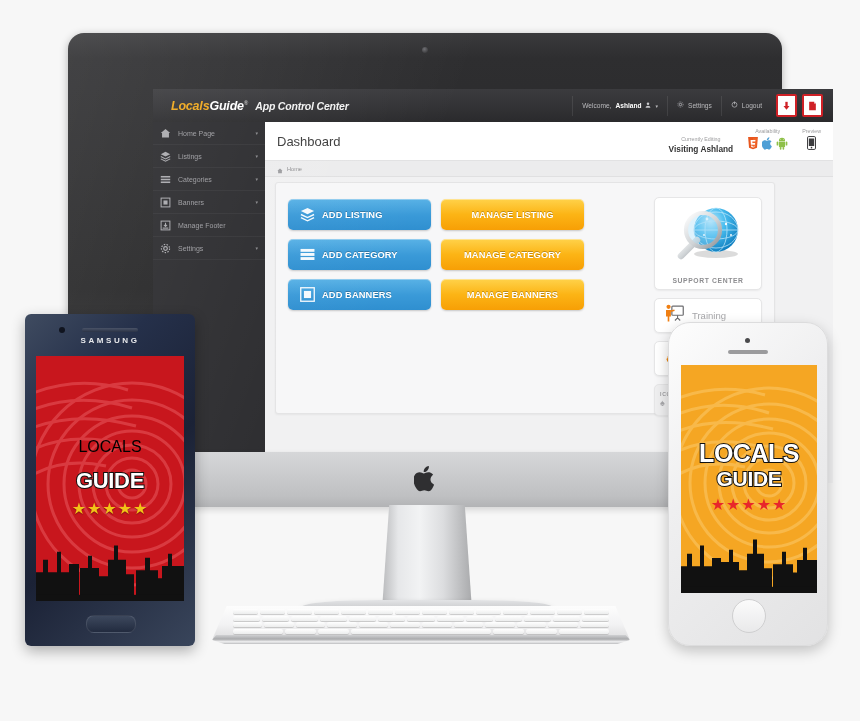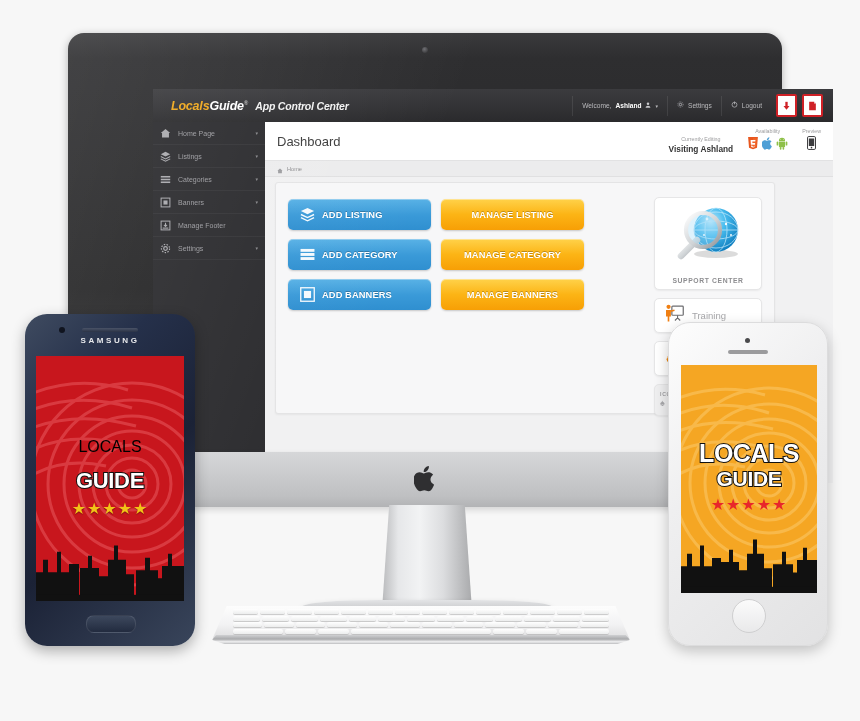--- a/index.html
+++ b/index.html
@@ -158,21 +158,21 @@
     margin-left:auto;width:24px;height:24px;border-radius:4px;
     background:radial-gradient(circle at 50% 45%,#a7d96a,#7cbf3f 70%,#6aab33);
     display:flex;align-items:center;justify-content:center;
     box-shadow:inset 0 1px 0 rgba(255,255,255,.45);
   }
 
   
   .samsung{
     position:absolute;left:25px;top:314px;width:170px;height:332px;
     background:linear-gradient(135deg,#3f4b60 0%,#25304a 25%,#1b2236 55%,#39455b 100%);
-    border-radius:22px;box-shadow:0 5px 14px rgba(0,0,0,.3);
+    border-radius:6px;box-shadow:0 5px 14px rgba(0,0,0,.3);
   }
   .samsung .sscreen{position:absolute;left:11px;top:42px;width:148px;height:245px;background:#c8161d;overflow:hidden;}
   .samsung .brandtxt{position:absolute;top:22px;left:0;width:100%;text-align:center;
       font-size:8px;letter-spacing:2.6px;color:#e8e9ec;font-weight:bold;}
   .samsung .earpiece{position:absolute;left:50%;top:14px;margin-left:-28px;width:56px;height:4px;border-radius:2px;
       background:linear-gradient(180deg,#4a5367,#2b3346);}
   .samsung .scam{position:absolute;left:34px;top:13px;width:6px;height:6px;border-radius:50%;background:#10141f;}
   .samsung .home{position:absolute;left:50%;bottom:13px;margin-left:-24px;width:48px;height:16px;border-radius:8px;
       background:linear-gradient(180deg,#3d485d,#222b3f);border:1px solid rgba(255,255,255,.10);}
 

